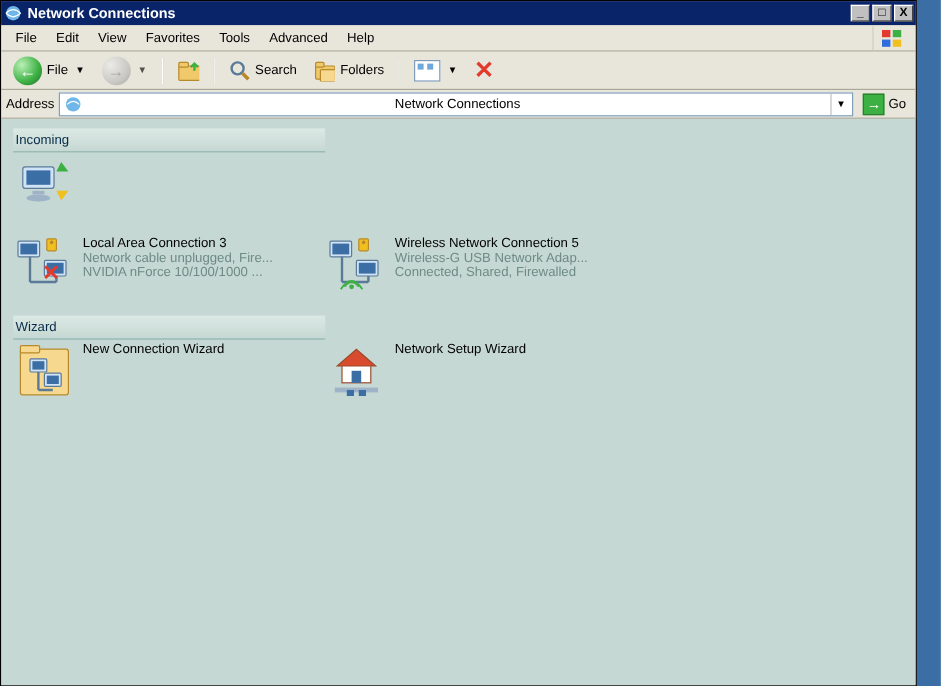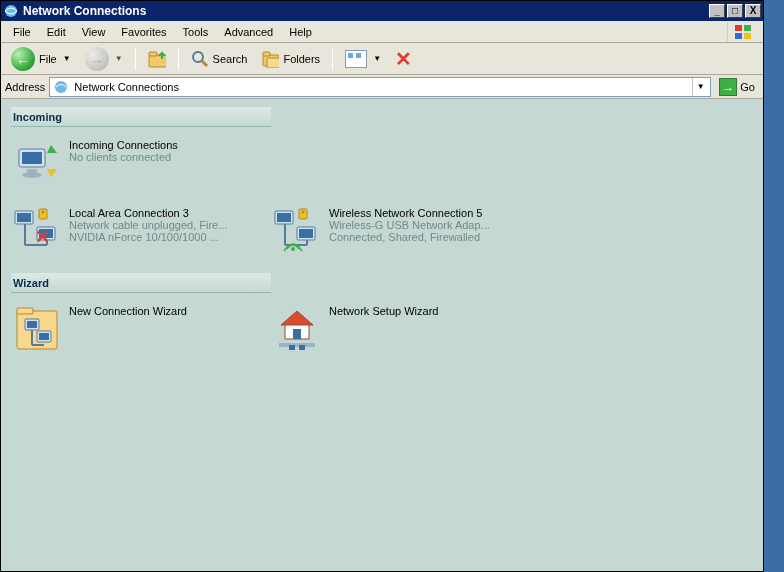--- a/index.html
+++ b/index.html
@@ -74,21 +74,21 @@
     padding: 2px 6px; height:26px;
     color:#000;
   }
   .toolbar .tbtn.disabled { opacity:.65; }
   .toolbar .chev { font-size:8px; color:#000; margin-left:2px;}
   .addrbar {
     height: 24px;
     background: #e8e6da;
     border-bottom: 1px solid #aca899;
     display:flex; align-items:center;
-    padding: 0 4px; gap:4px;
+    padding: 0 4px; gap:4px;text-align:center;
   }
   .addrbar .lbl { color:#000; }
   .addrbar .addr-input {
     flex:1; height:20px; background:#fff;
     border:1px solid #7f9db9;
     display:flex; align-items:center;
     padding:0 2px; gap:4px;
   }
   .addrbar .addr-drop {
     width:16px; height:18px;
@@ -106,24 +106,23 @@
     color:#fff;font-weight:bold;font-size:12px;
     border:1px solid #2e7a31;
   }
   .content {
     flex:1;
     background:#c6d8d3;
     padding: 8px 10px;
     overflow:auto;
   }
   .section-header {
-    font-weight:bold; color:#072b48; font-size:11px;
+    font-weight:normal; color:#072b48; font-size:11px;
     padding: 4px 0 3px 2px;
     border-bottom:1px solid #8fb5ad;
-    margin-bottom:10px;
     width:260px;
     background: linear-gradient(#dce9e5,#c6d8d3);
   }
   .items-row {
     display:flex; gap:10px; flex-wrap:wrap;
     margin-bottom:16px;
   }
   .item {
     display:flex; align-items:flex-start; gap:8px;
     width: 250px;
@@ -272,24 +271,20 @@
         <span class="ico">
           <svg width="48" height="48">
               <rect x="6" y="10" width="26" height="18" rx="2" fill="#cfe3f5" stroke="#5b7a99"></rect>
               <rect x="9" y="13" width="20" height="12" fill="#3a6ea5"></rect>
               <rect x="14" y="30" width="10" height="3" fill="#9fb3c8"></rect>
               <ellipse cx="19" cy="36" rx="10" ry="3" fill="#9fb3c8"></ellipse>
               <path d="M34 14 L44 14 L38 6 Z" fill="#3cb043"></path>
               <path d="M34 30 L44 30 L38 38 Z" fill="#f0c020"></path>
             </svg>
         </span>
-        <div class="txt">
-          <div class="name">Incoming Connections</div>
-          <div class="sub">No clients connected</div>
-        </div>
       </div>
     </div>
 
     <div class="items-row">
       <div class="item">
         <span class="ico">
           <svg width="48" height="48">
             <rect x="2" y="4" width="18" height="13" rx="1" fill="#cfe3f5" stroke="#5b7a99"></rect>
               <rect x="4" y="6" width="14" height="9" fill="#3a6ea5"></rect>
             <rect x="24" y="20" width="18" height="13" rx="1" fill="#cfe3f5" stroke="#5b7a99"></rect>

